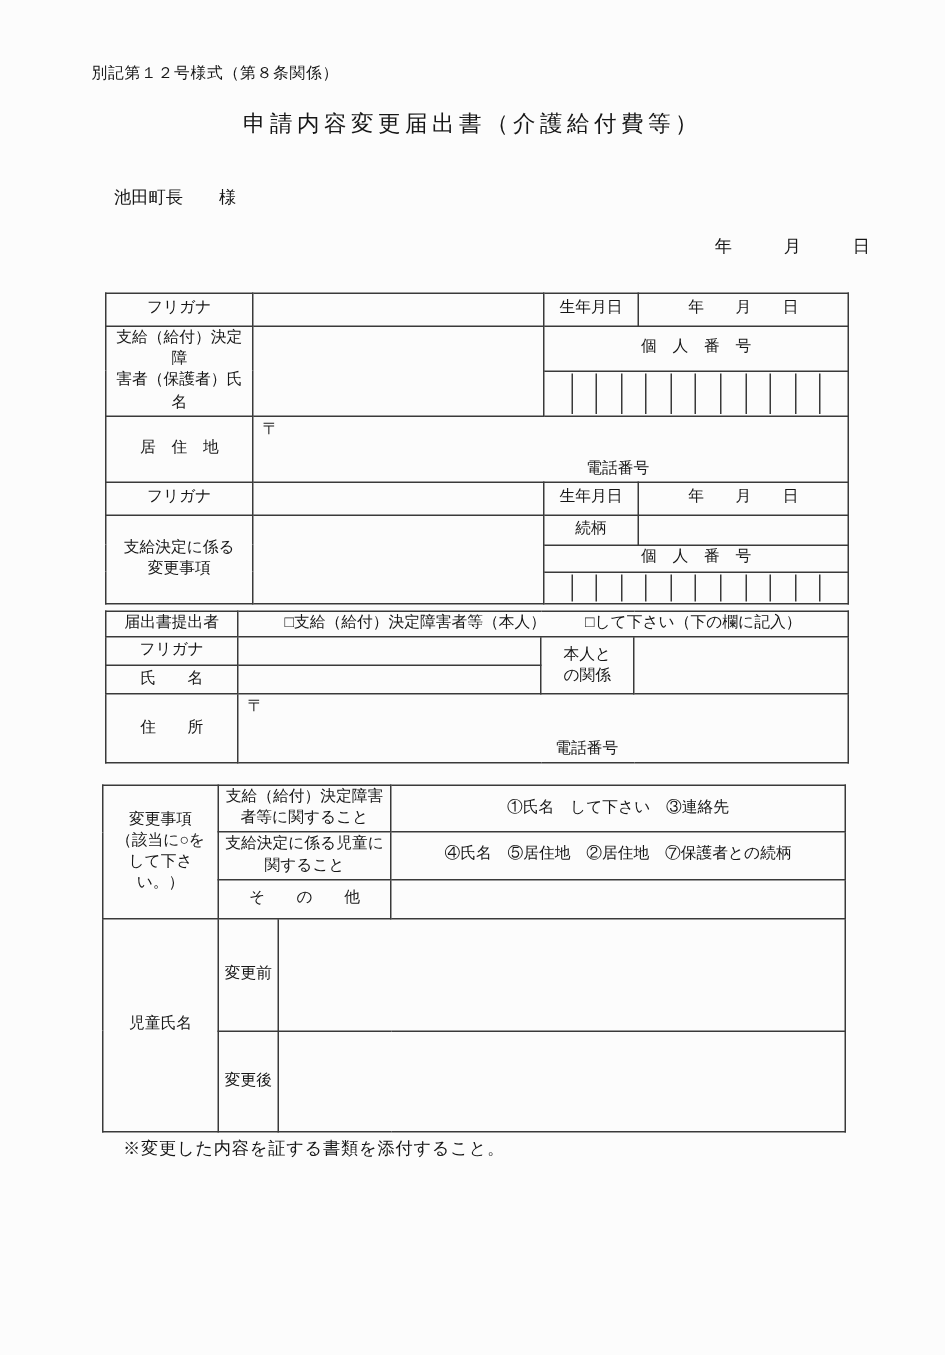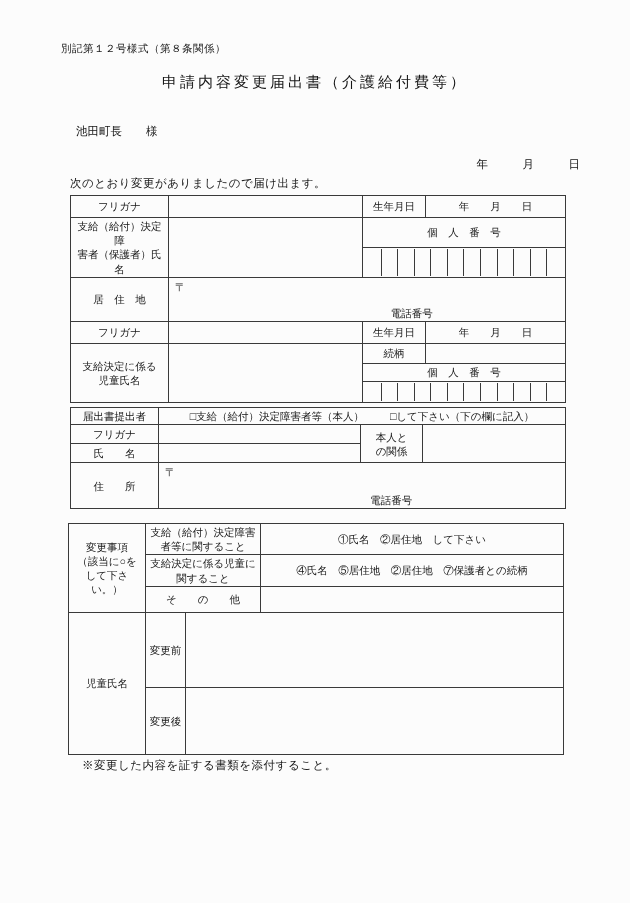--- a/index.html
+++ b/index.html
@@ -1,19 +1,19 @@
 <!DOCTYPE html>
 <html lang="ja"><head>
 <meta charset="utf-8">
 <style>
   * { margin:0; padding:0; box-sizing:border-box; }
   body { background:#ffffff; }
   .page {
     position:relative; width:630px; height:903px; background:#fcfcfc;
-    font-family:Liberation Sans, sans-serif; color:#161616;
+    font-family:Liberation Mono, monospace; color:#161616;
     overflow:hidden; margin:0 auto;
   }
   .abs { position:absolute; }
   .form-code { left:61px; top:42px; font-size:10.5px; letter-spacing:0.5px; }
   .doc-title { left:0; top:73px; width:100%; text-align:center; font-size:15px; letter-spacing:3px; }
   .addressee { left:76px; top:124px; font-size:11.5px; }
   .addressee .honorific { margin-left:24px; }
   .date-line { right:50px; top:157px; font-size:11.5px; }
   .intro { left:70px; top:176px; font-size:11.5px; letter-spacing:0.5px; }
   .footnote { left:82px; top:758px; font-size:11.5px; letter-spacing:0.5px; }
@@ -49,21 +49,20 @@
 <body>
 
 <div class="page">
 
   <div class="abs form-code">別記第１２号様式（第８条関係）</div>
   <div class="abs doc-title">申請内容変更届出書（介護給付費等）</div>
   <div class="abs addressee">
     <span>池田町長</span><span class="honorific">様</span>
   </div>
   <div class="abs date-line">年　　　月　　　日</div>
-  <div class="abs intro">次のとおり変更がありましたので届け出ます。</div>
 
   <table class="frm" id="t1">
     <colgroup>
         <col style="width:98px">
         <col style="width:194px">
         <col style="width:63px">
         <col style="width:140px">
       </colgroup>
     <tbody>
         <tr style="height:22px">
@@ -105,21 +104,21 @@
       </td>
     </tr>
     <tr style="height:22px">
       <td class="db">フリガナ</td>
       <td class="db"></td>
       <td>生年月日</td>
       <td>年　　月　　日</td>
     </tr>
     <tr style="height:20px">
       <td rowspan="3" class="nt preln">支給決定に係る
-児童氏名</td>
+変更事項</td>
       <td rowspan="3" class="nt"></td>
       <td>続柄</td>
       <td></td>
     </tr>
     <tr style="height:18px">
       <td colspan="2">個　人　番　号</td>
     </tr>
     <tr style="height:19px">
       <td colspan="2" class="digit-cell" style="height:19px">
         <div class="digits">
@@ -182,21 +181,21 @@
         <col style="width:40px">
         <col style="width:75px">
         <col style="width:303px">
       </colgroup>
     <tbody>
         <tr style="height:30px">
       <td rowspan="3" class="f10 preln">変更事項
 （該当に○を
 して下さい。）</td>
       <td colspan="2" class="left">支給（給付）決定障害者等に関すること</td>
-      <td class="left">①氏名　②居住地　して下さい</td>
+      <td class="left">①氏名　して下さい　③連絡先</td>
     </tr>
     <tr style="height:30px">
       <td colspan="2" class="left">支給決定に係る児童に関すること</td>
       <td class="left">④氏名　⑤居住地　②居住地　⑦保護者との続柄</td>
     </tr>
     <tr style="height:26px">
       <td colspan="2">そ　　の　　他</td>
       <td></td>
     </tr>
     <tr style="height:75px">

